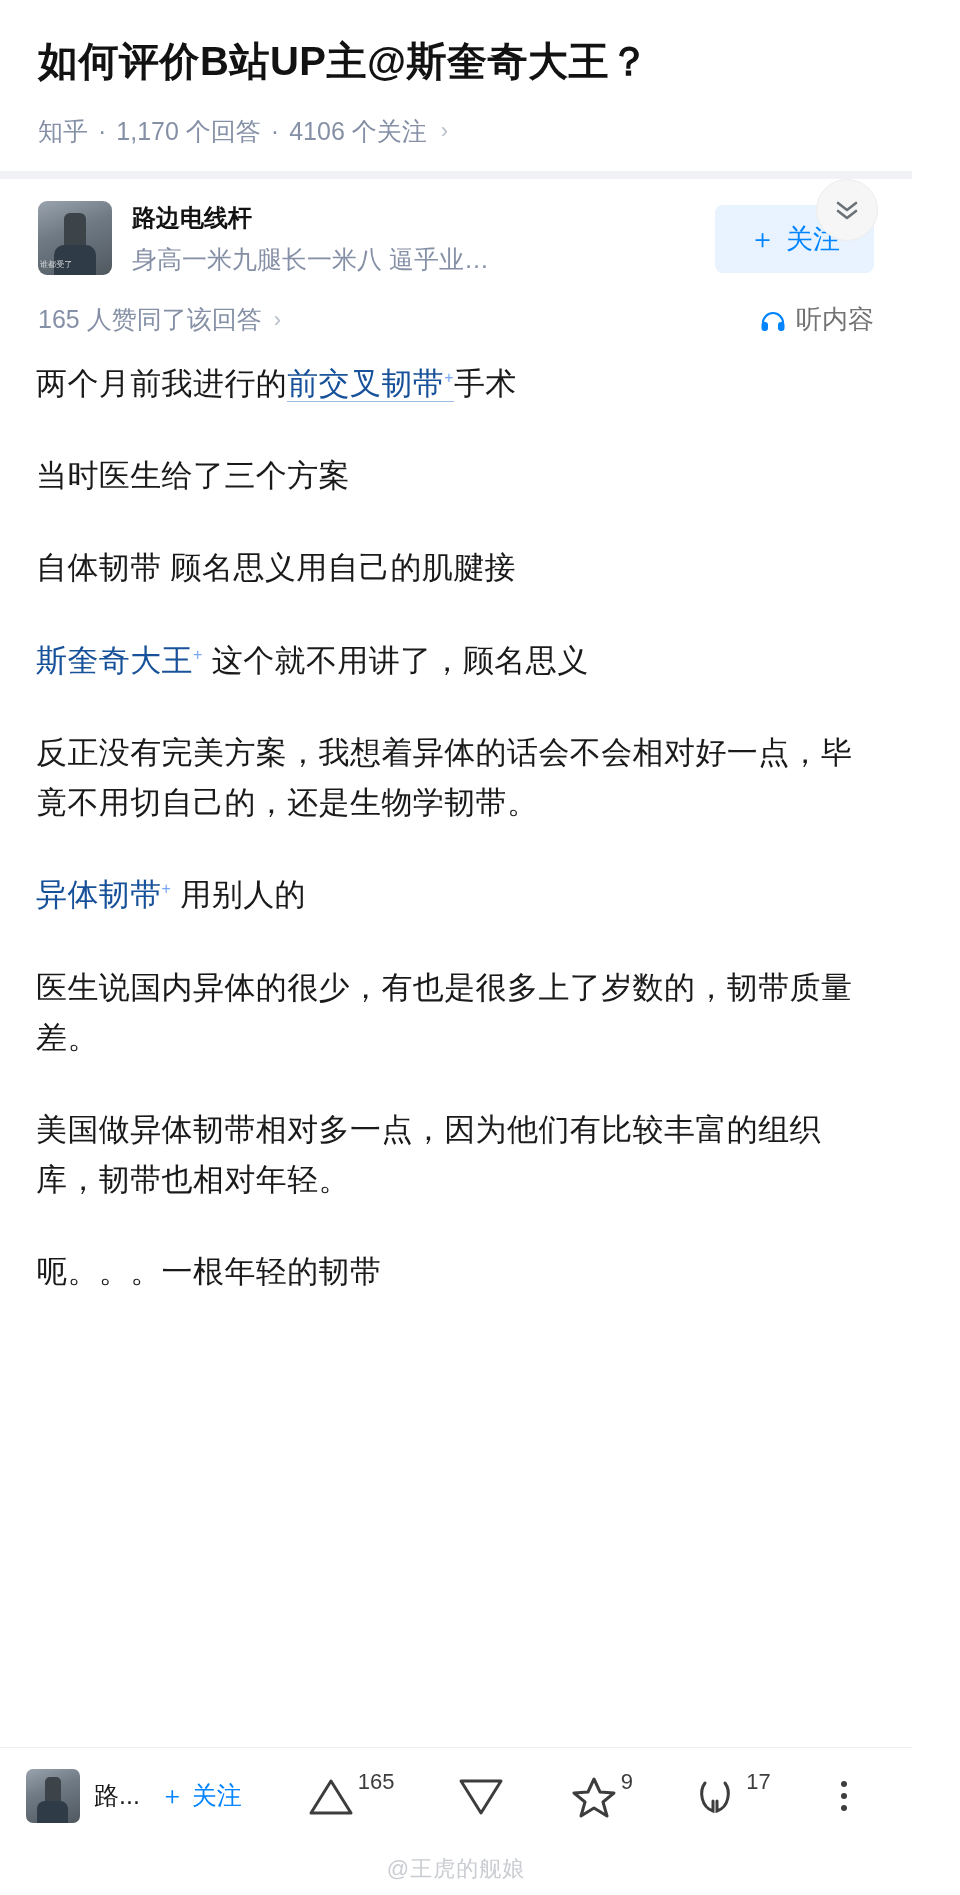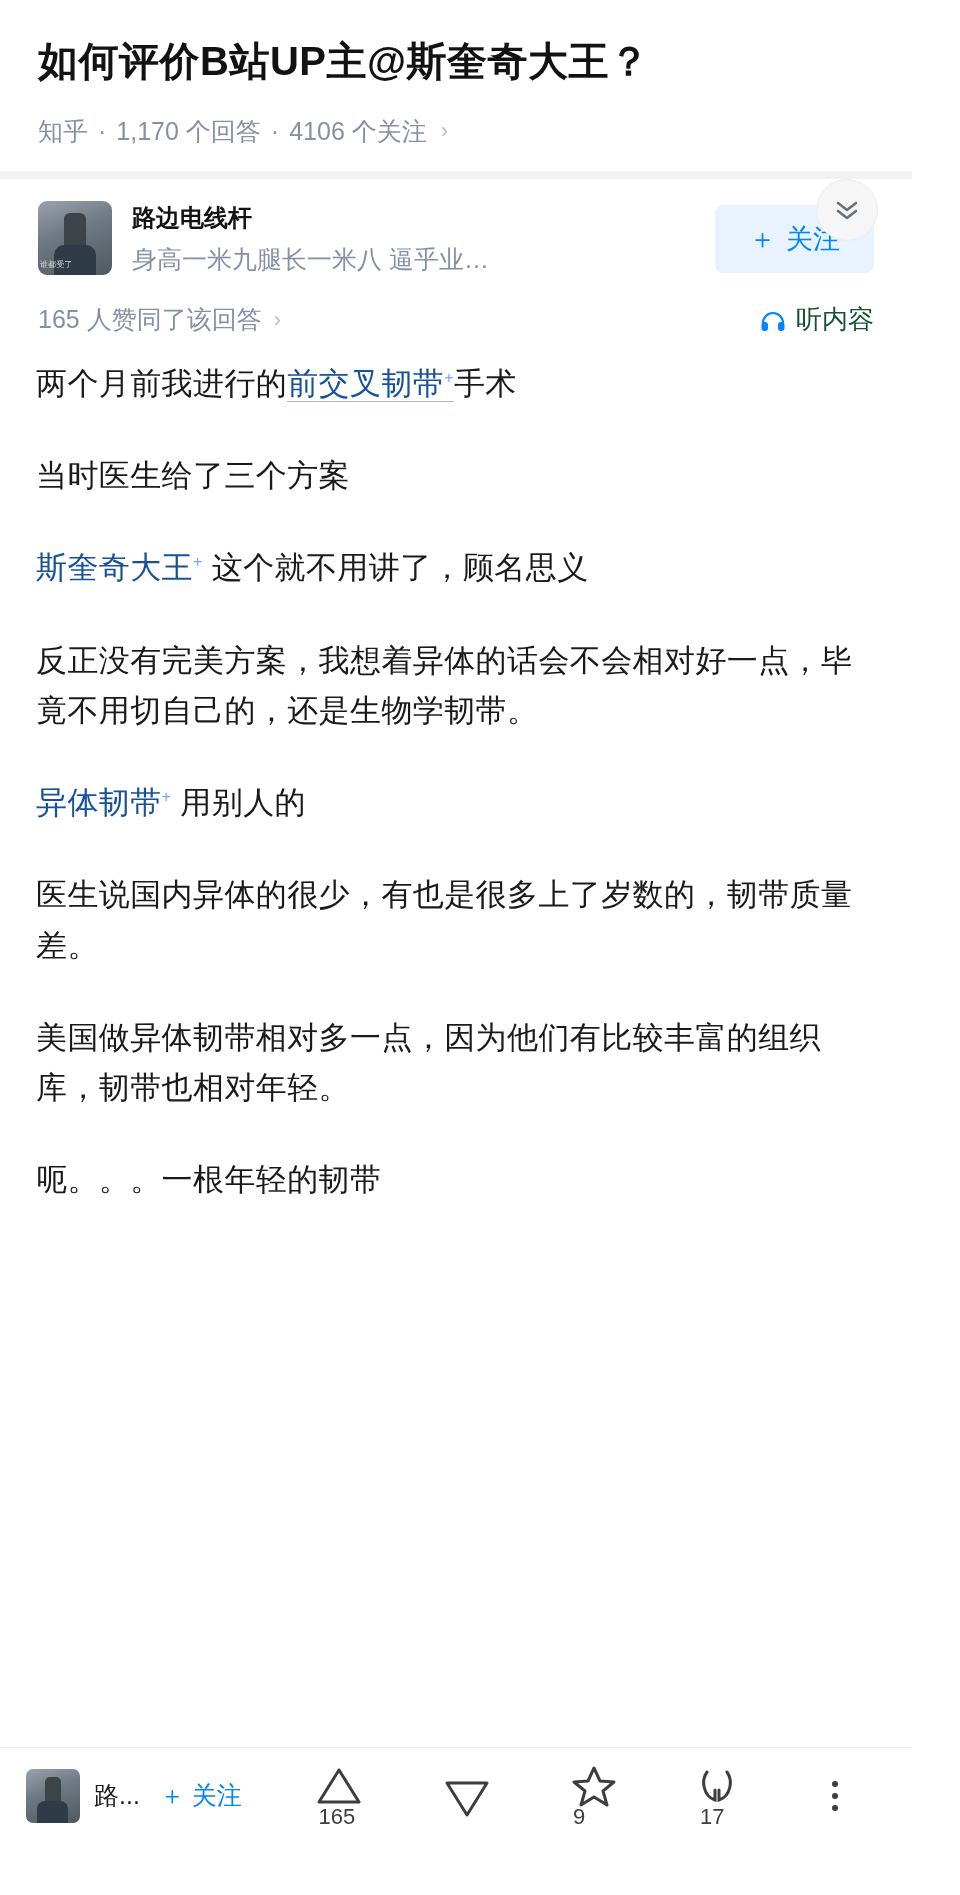--- a/index.html
+++ b/index.html
@@ -154,21 +154,21 @@
     font-size: 25px;
     color: #8590a6;
     display: flex;
     align-items: center;
   }
   .voters .chev { margin-left: 12px; color: #b8bfc9; font-size: 22px; }
   .listen {
     display: flex;
     align-items: center;
     gap: 10px;
-    color: #14532d;
+    color: #737373;
     font-size: 26px;
     cursor: pointer;
   }
 
   
   .answer {
     padding: 4px 36px 20px 36px;
     flex: 1 1 auto;
     overflow: hidden;
   }
@@ -249,21 +249,20 @@
     display: flex;
     align-items: center;
     justify-content: space-around;
     padding-left: 34px;
   }
   .act {
     position: relative;
     display: flex;
     align-items: flex-start;
     cursor: pointer;
-    flex-direction: column;
   }
   .act .cnt {
     font-size: 22px;
     color: #3d3d3d;
     margin-left: 3px;
     margin-top: -4px;
   }
   .act svg { display: block; }
   .more-dots {
     display: flex;
@@ -355,20 +354,23 @@
   <div class="answer">
 
     <p class="para">
       <span>两个月前我进行的</span><a class="link"><span>前交叉韧带</span><span class="sup">+</span></a><span>手术</span>
     </p>
 
     <p class="para">
       <span>当时医生给了三个方案</span>
     </p>
 
+    <p class="para">
+      <span>自体韧带 顾名思义用自己的肌腱接</span>
+    </p>
 
     <p class="para">
       <a class="link plain"><span>斯奎奇大王</span><span class="sup">+</span></a><span> 这个就不用讲了，顾名思义</span>
     </p>
 
     <p class="para">
       <span>反正没有完美方案，我想着异体的话会不会相对好一点，毕竟不用切自己的，还是生物学韧带。</span>
     </p>
 
     <p class="para">
@@ -432,14 +434,17 @@
 
       <div class="more-dots">
         <span></span>
         <span></span>
         <span></span>
       </div>
 
     </div>
   </div>
 
+  <div class="wm-footer">
+    <span class="wm-text">@王虎的舰娘</span>
+  </div>
 
 </div>
 
 </body></html>

